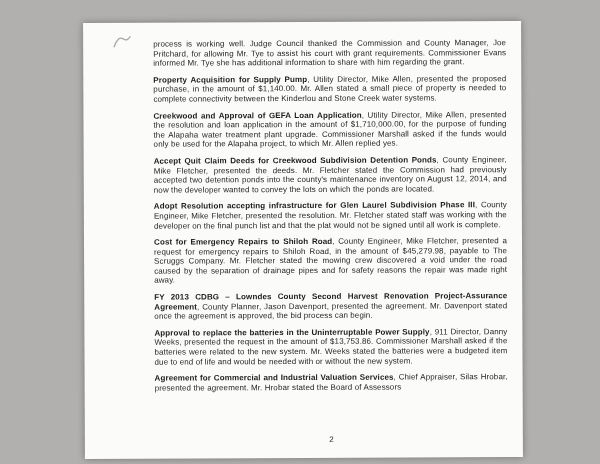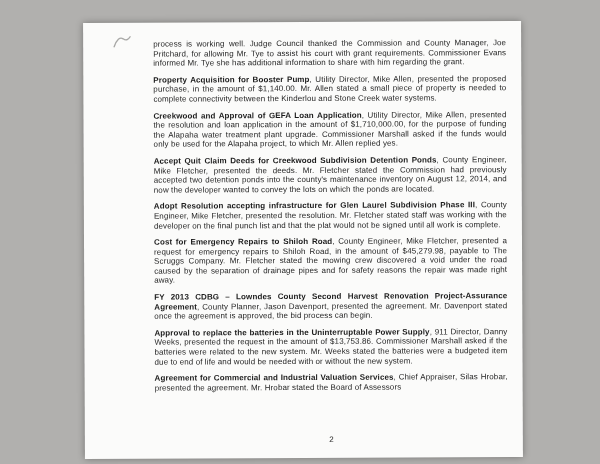--- a/index.html
+++ b/index.html
@@ -68,21 +68,21 @@
 <div class="viewer">
   <div class="page">
 
     <svg class="pen-mark" viewBox="0 0 22 18" xmlns="http://www.w3.org/2000/svg">
       <path d="M3,14 Q7,3 12,6 Q16,9 19,4" fill="none" stroke="#8d8d8b" stroke-width="1.4" stroke-linecap="round"></path>
     </svg>
 
     <div class="content">
       <p class="para"><b></b><span>process is working well.  Judge Council thanked the Commission and County Manager, Joe Pritchard, for allowing Mr. Tye to assist his court with grant requirements. Commissioner Evans informed Mr. Tye she has additional information to share with him regarding the grant.</span></p>
 
-      <p class="para"><b>Property Acquisition for Booster Pump</b><span>, Utility Director, Mike Allen, presented the proposed purchase, in the amount of $1,140.00.  Mr. Allen stated a small piece of property is needed to complete connectivity between the Kinderlou and Stone Creek water systems.</span></p>
+      <p class="para"><b>Property Acquisition for Supply Pump</b><span>, Utility Director, Mike Allen, presented the proposed purchase, in the amount of $1,140.00.  Mr. Allen stated a small piece of property is needed to complete connectivity between the Kinderlou and Stone Creek water systems.</span></p>
 
       <p class="para"><b>Creekwood and Approval of GEFA Loan Application</b><span>, Utility Director, Mike Allen, presented the resolution and loan application in the amount of $1,710,000.00, for the purpose of funding the Alapaha water treatment plant upgrade.  Commissioner Marshall asked if the funds would only be used for the Alapaha project, to which Mr. Allen replied yes.</span></p>
 
       <p class="para"><b>Accept Quit Claim Deeds for Creekwood Subdivision Detention Ponds</b><span>, County Engineer, Mike Fletcher, presented the deeds.  Mr. Fletcher stated the Commission had previously accepted two detention ponds into the county's maintenance inventory on August 12, 2014, and now the developer wanted to convey the lots on which the ponds are located.</span></p>
 
       <p class="para"><b>Adopt Resolution accepting infrastructure for Glen Laurel Subdivision Phase III</b><span>, County Engineer, Mike Fletcher, presented the resolution.  Mr. Fletcher stated staff was working with the developer on the final punch list and that the plat would not be signed until all work is complete.</span></p>
 
       <p class="para"><b>Cost for Emergency Repairs to Shiloh Road</b><span>, County Engineer, Mike Fletcher, presented a request for emergency repairs to Shiloh Road, in the amount of $45,279.98, payable to The Scruggs Company.  Mr. Fletcher stated the mowing crew discovered a void under the road caused by the separation of drainage pipes and for safety reasons the repair was made right away.</span></p>
 
       <p class="para"><b>FY 2013 CDBG – Lowndes County Second Harvest Renovation Project-Assurance Agreement</b><span>, County Planner, Jason Davenport, presented the agreement.  Mr. Davenport stated once the agreement is approved, the bid process can begin.</span></p>

